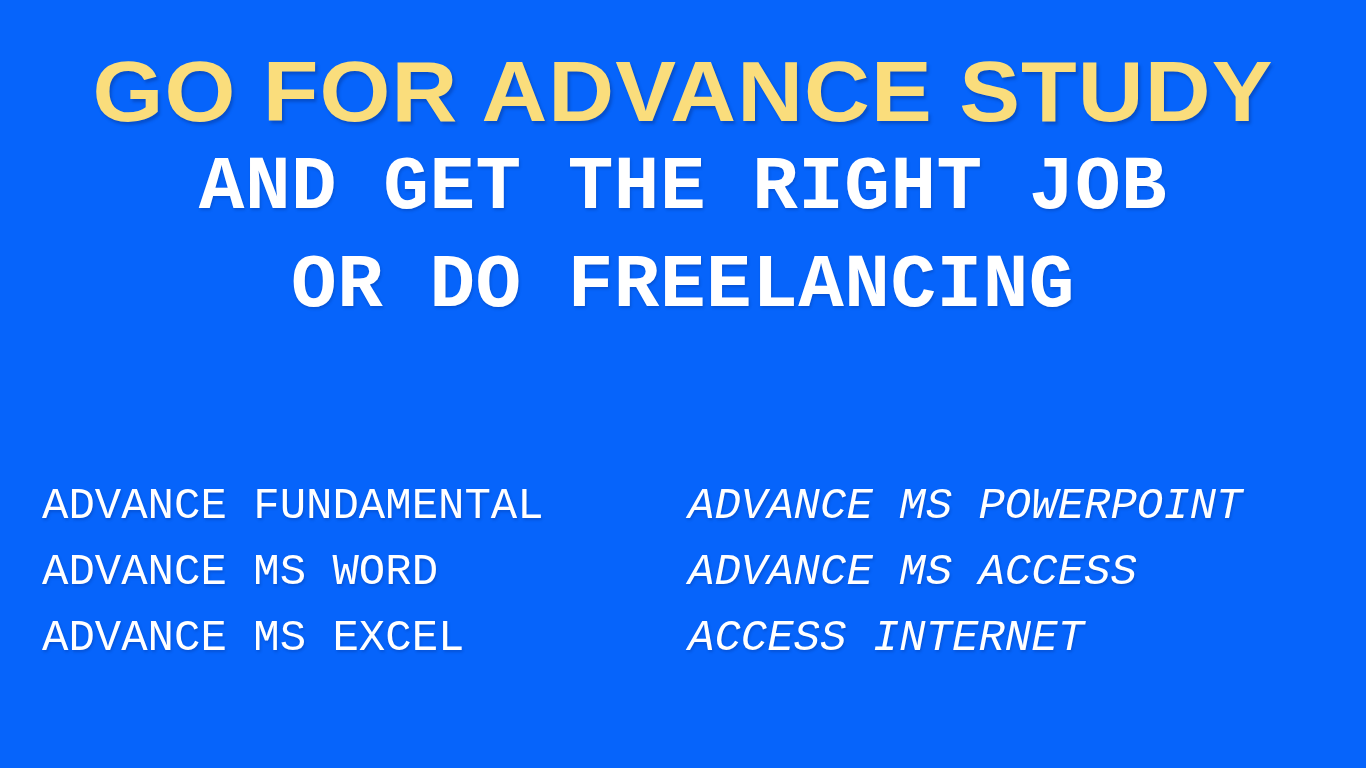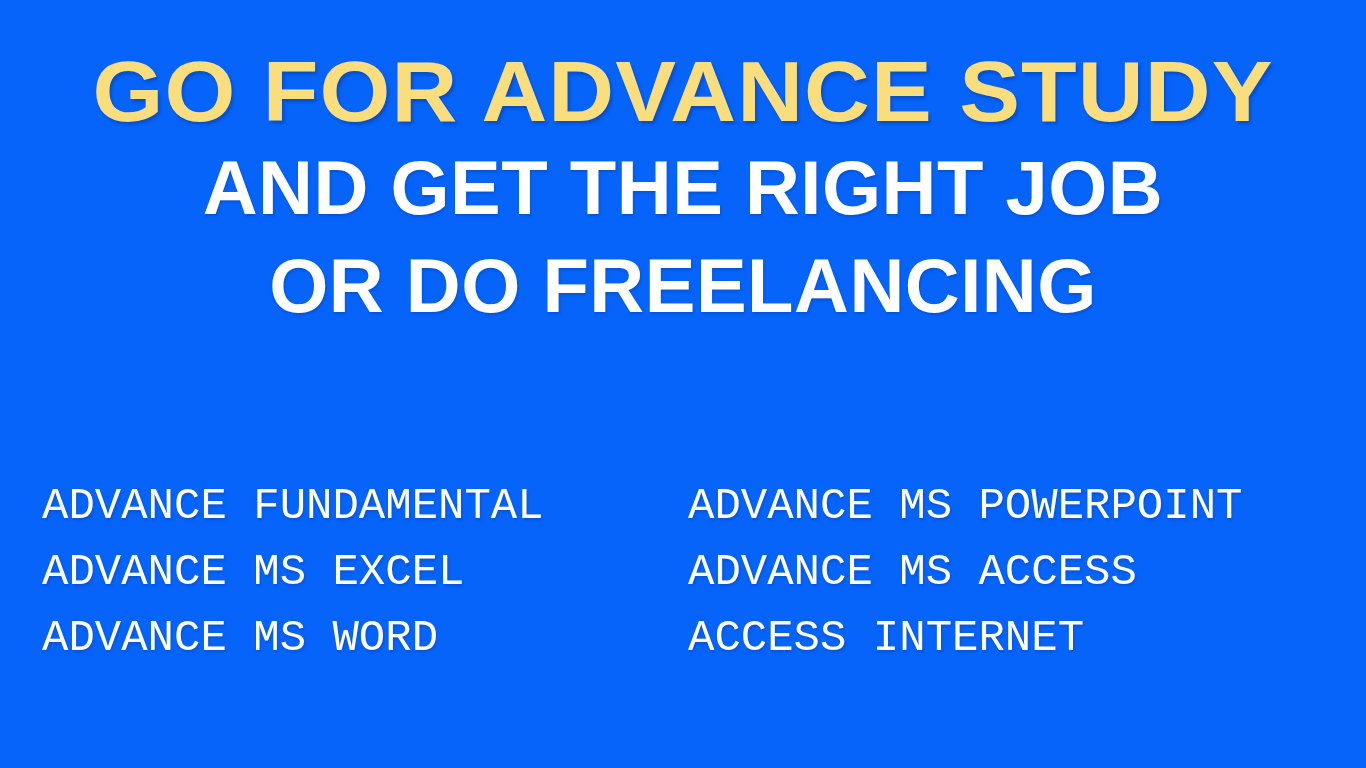--- a/index.html
+++ b/index.html
@@ -44,21 +44,21 @@
     letter-spacing: 1px;
     white-space: nowrap;
     transform: scaleX(1.06);
     transform-origin: center center;
     text-shadow: 2px 3px 3px rgba(0, 0, 40, 0.22);
   }
 
   .headline-sub {
     display: block;
     color: #ffffff;
-    font-family: Liberation Sans, sans-serif;
+    font-family: Liberation Mono, monospace;
     font-weight: bold;
     font-size: 76px;
     line-height: 98px;
     letter-spacing: 0.5px;
     white-space: nowrap;
     text-shadow: 1px 2px 3px rgba(0, 0, 40, 0.18);
   }
 
   
   .course-list {
@@ -76,20 +76,21 @@
     flex-direction: column;
   }
 
   .course-column.left {
     width: 646px;
     flex: 0 0 646px;
   }
 
   .course-column.right {
     flex: 1 1 auto;
+    font-style: italic;
   }
 
   .course-item {
     color: #ffffff;
     font-family: "Liberation Mono", "DejaVu Sans Mono", monospace;
     font-size: 44px;
     line-height: 66px;
     letter-spacing: 0px;
     white-space: pre;
     text-shadow: 1px 2px 3px rgba(0, 0, 50, 0.18);
@@ -103,22 +104,22 @@
   <div class="headline">
     <span class="headline-main">GO FOR ADVANCE STUDY</span>
     <span class="headline-sub">AND GET THE RIGHT JOB</span>
     <span class="headline-sub">OR DO FREELANCING</span>
   </div>
 
   <div class="course-list">
 
     <div class="course-column left">
       <span class="course-item">ADVANCE FUNDAMENTAL</span>
+      <span class="course-item">ADVANCE MS WORD</span>
       <span class="course-item">ADVANCE MS EXCEL</span>
-      <span class="course-item">ADVANCE MS WORD</span>
     </div>
 
     <div class="course-column right">
       <span class="course-item">ADVANCE MS POWERPOINT</span>
       <span class="course-item">ADVANCE MS ACCESS</span>
       <span class="course-item">ACCESS INTERNET</span>
     </div>
 
   </div>
 

